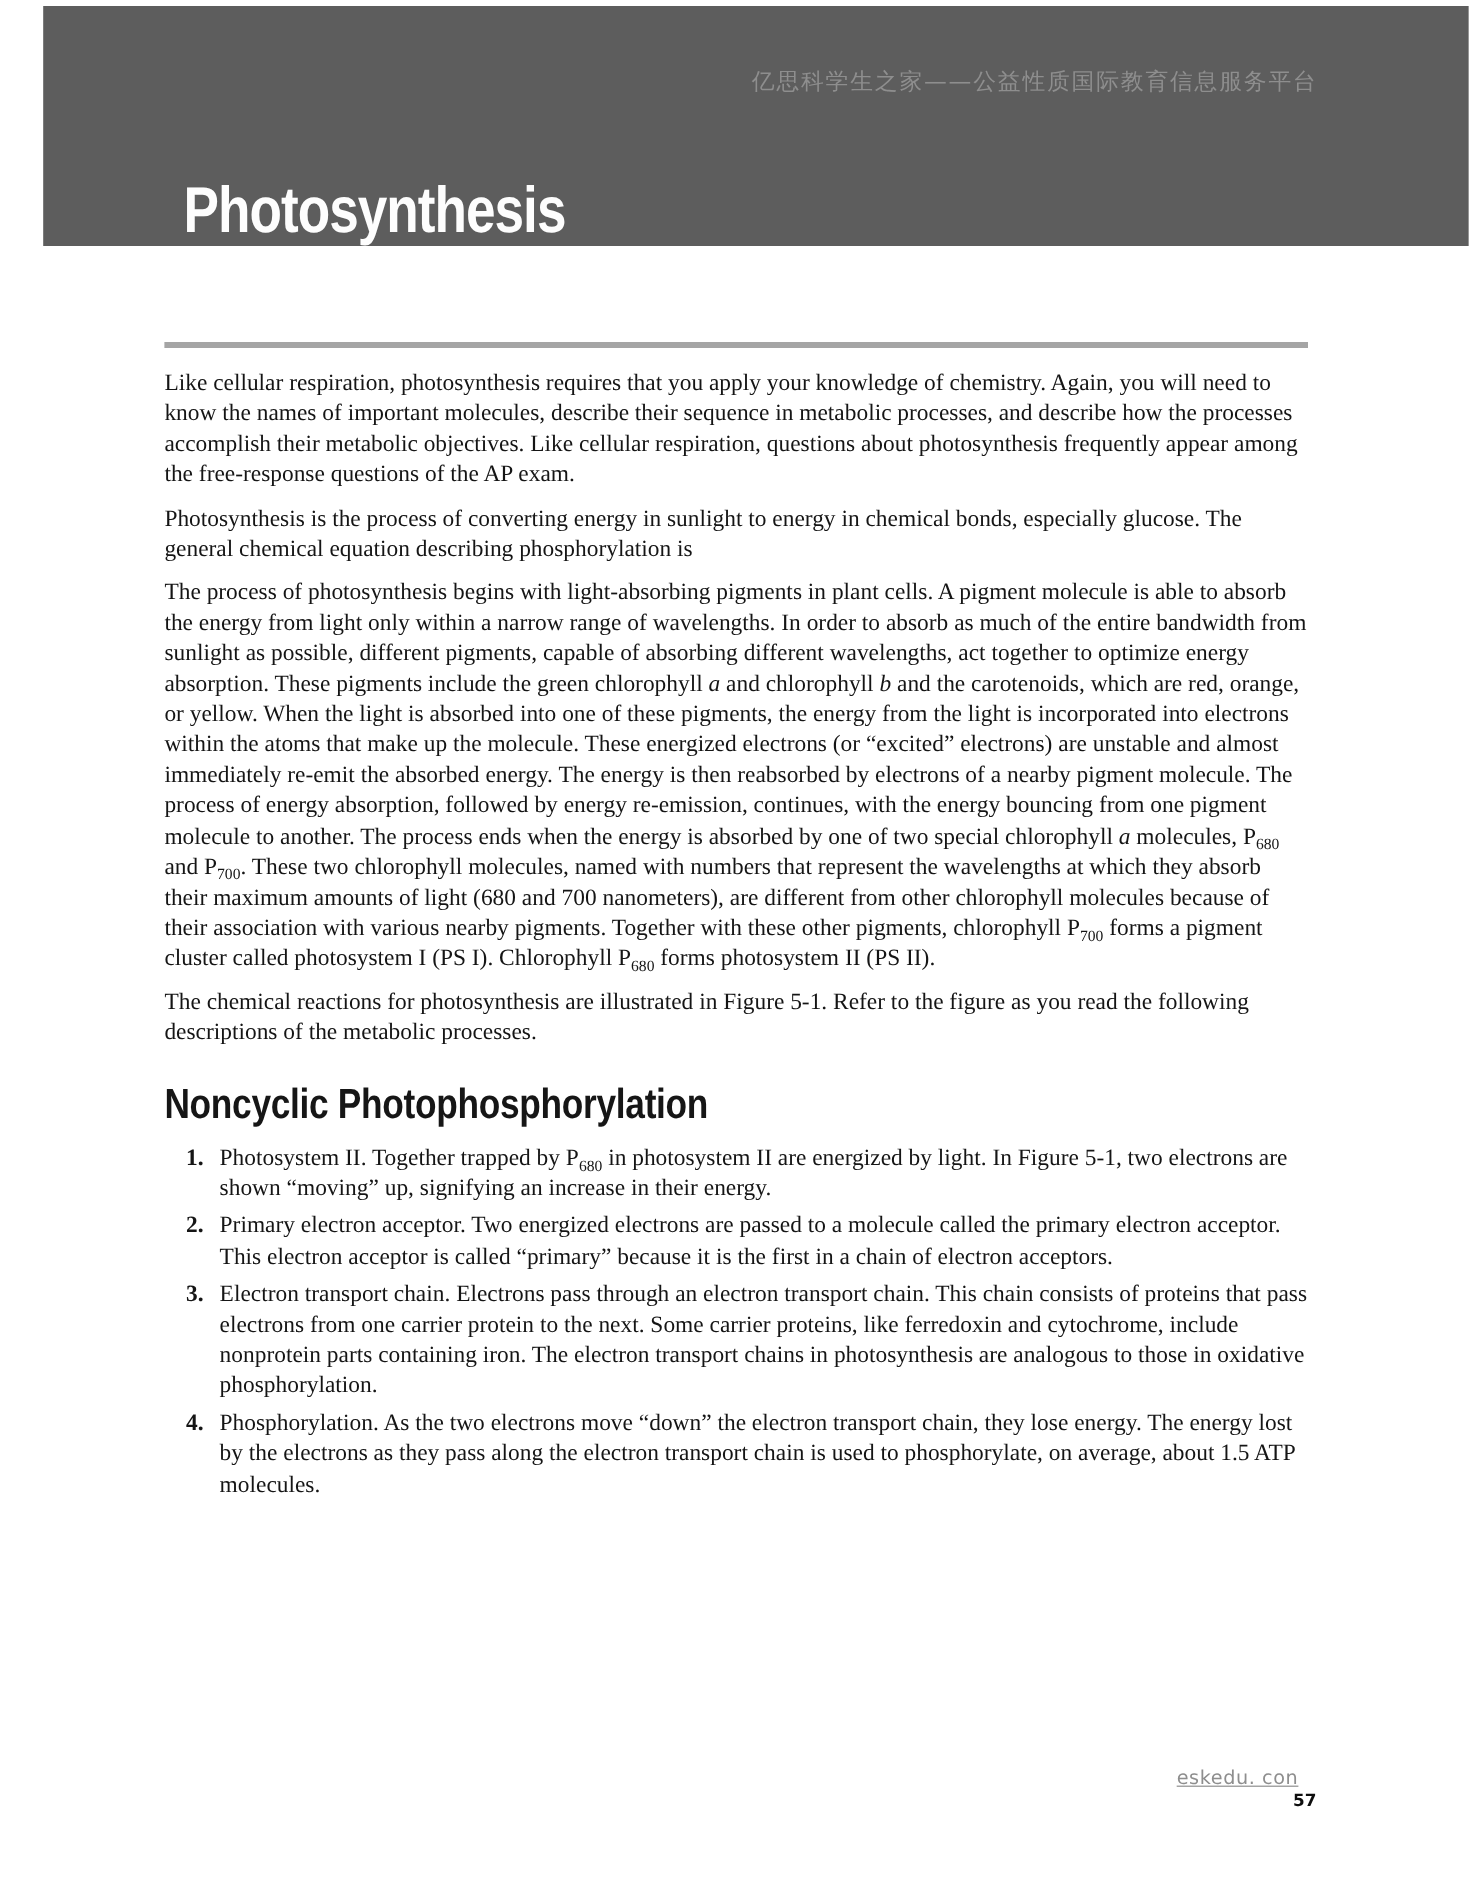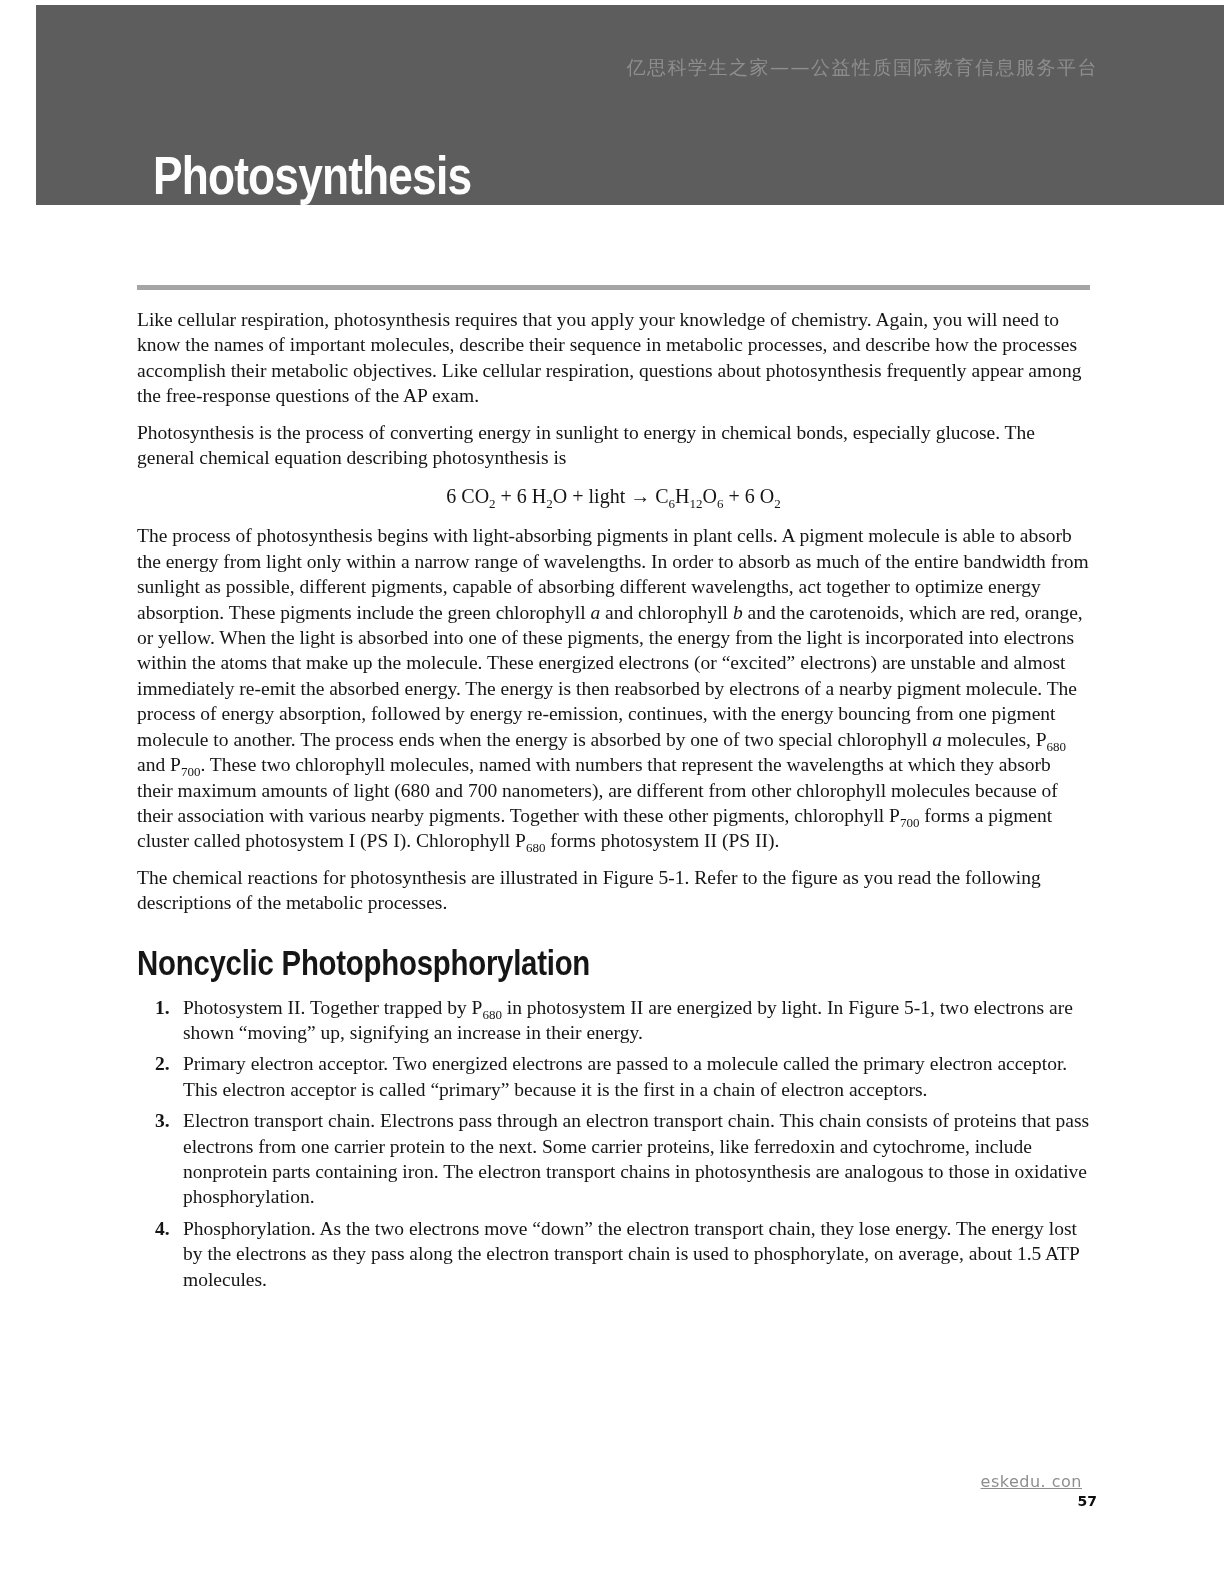--- a/index.html
+++ b/index.html
@@ -65,23 +65,22 @@
 
   <header class="band">
     <div class="watermark">亿思科学生之家——公益性质国际教育信息服务平台</div>
     <h1 class="chapter-title">Photosynthesis</h1>
   </header>
 
   <main class="content">
     <div class="rule"></div>
 
     <p class="body-p"><span>Like cellular respiration, photosynthesis requires that you apply your knowledge of chemistry. Again, you will need to know the names of important molecules, describe their sequence in metabolic processes, and describe how the processes accomplish their metabolic objectives. Like cellular respiration, questions about photosynthesis frequently appear among the free-response questions of the AP exam.</span></p>
-    <p class="body-p"><span>Photosynthesis is the process of converting energy in sunlight to energy in chemical bonds, especially glucose. The general chemical equation describing photosynthesis is</span></p>
+    <p class="body-p"><span>Photosynthesis is the process of converting energy in sunlight to energy in chemical bonds, especially glucose. The general chemical equation describing phosphorylation is</span></p>
 
-    <div class="equation"><span>6 CO</span><sub>2</sub><span> + 6 H</span><sub>2</sub><span>O + light → C</span><sub>6</sub><span>H</span><sub>12</sub><span>O</span><sub>6</sub><span> + 6 O</span><sub>2</sub></div>
 
     <p class="body-p"><span>The process of photosynthesis begins with light-absorbing pigments in plant cells. A pigment molecule is able to absorb the energy from light only within a narrow range of wavelengths. In order to absorb as much of the entire bandwidth from sunlight as possible, different pigments, capable of absorbing different wavelengths, act together to optimize energy absorption. These pigments include the green chlorophyll </span><i>a</i><span> and chlorophyll </span><i>b</i><span> and the carotenoids, which are red, orange, or yellow. When the light is absorbed into one of these pigments, the energy from the light is incorporated into electrons within the atoms that make up the molecule. These energized electrons (or </span><b>“excited” electrons</b><span>) are unstable and almost immediately re-emit the absorbed energy. The energy is then reabsorbed by electrons of a nearby pigment molecule. The process of energy absorption, followed by energy re-emission, continues, with the energy bouncing from one pigment molecule to another. The process ends when the energy is absorbed by one of two special chlorophyll </span><i>a</i><span> molecules, P</span><sub>680</sub><span> and P</span><sub>700</sub><span>. These two chlorophyll molecules, named with numbers that represent the wavelengths at which they absorb their maximum amounts of light (680 and 700 nanometers), are different from other chlorophyll molecules because of their association with various nearby pigments. Together with these other pigments, chlorophyll P</span><sub>700</sub><span> forms a pigment cluster called photosystem I (PS I). Chlorophyll P</span><sub>680</sub><span> forms photosystem II (PS II).</span></p>
     <p class="body-p"><span>The chemical reactions for photosynthesis are illustrated in Figure 5-1. Refer to the figure as you read the following descriptions of the metabolic processes.</span></p>
 
     <h3 class="h-noncyclic">Noncyclic Photophosphorylation</h3>
 
     <ol class="steps">
       <li class="step">
         <span class="step-num">1.</span>
         <span class="step-text"><b>Photosystem II.</b><span> Together trapped by P</span><sub>680</sub><span> in photosystem II are energized by light. In Figure 5-1, two electrons are shown “moving” up, signifying an increase in their energy.</span></span>

